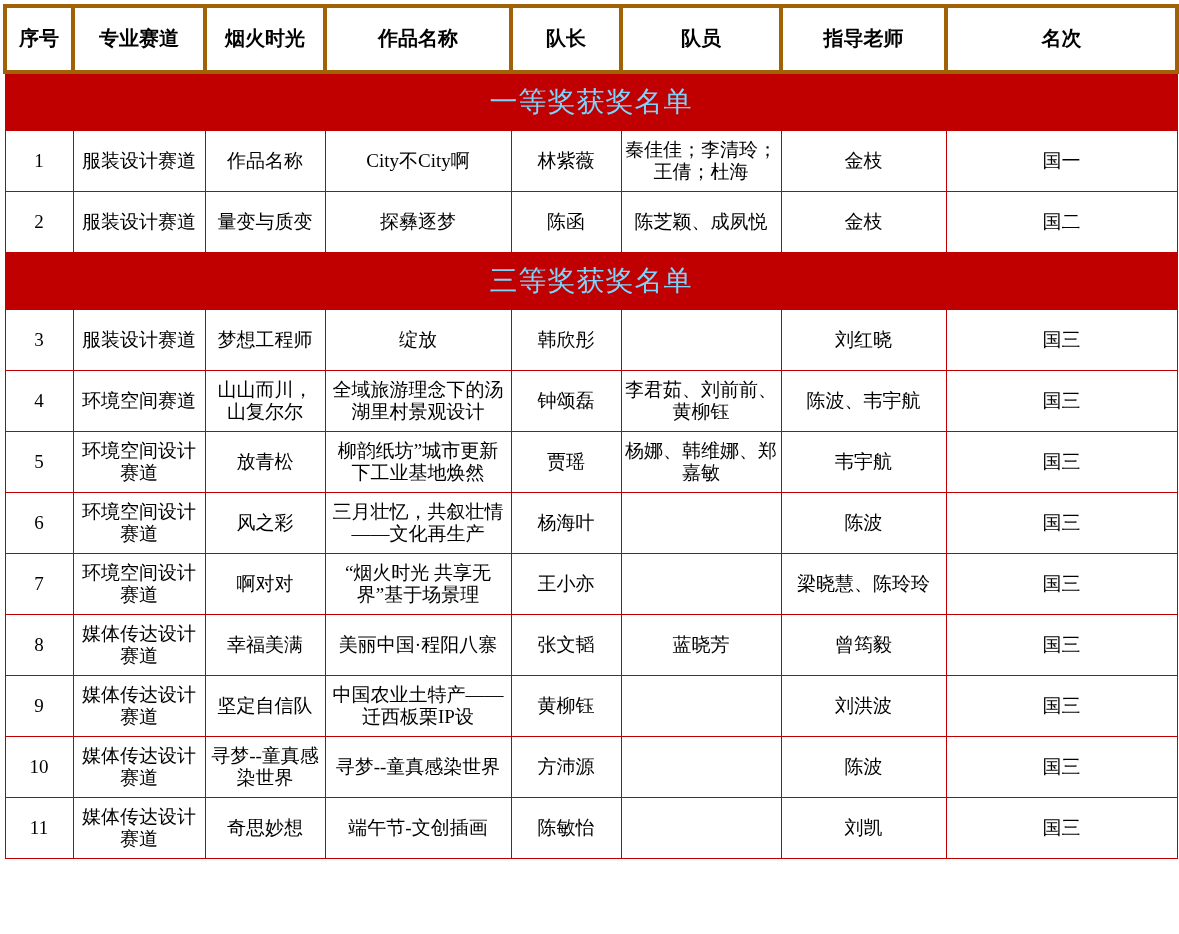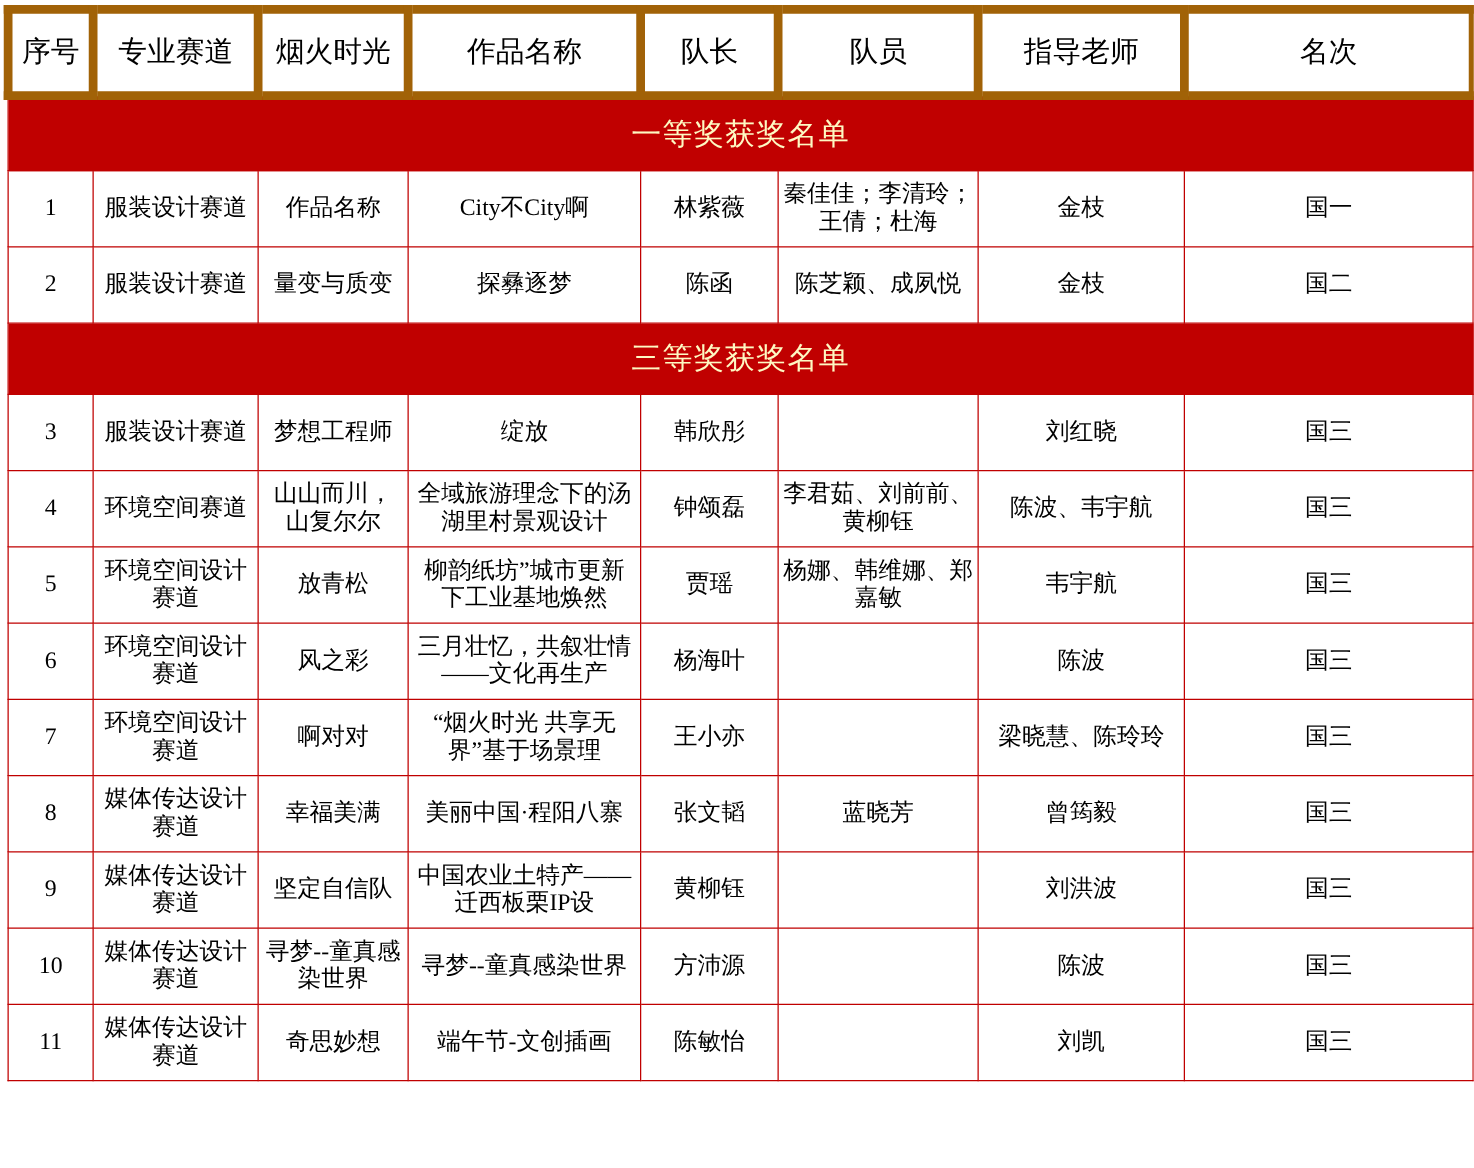--- a/index.html
+++ b/index.html
@@ -33,30 +33,30 @@
     text-align: center;
     vertical-align: middle;
     font-size: 19px;
     line-height: 1.18;
     word-break: break-all;
     color: #000000;
     font-weight: normal;
   }
   
   tr.header-row th {
-    font-size: 23px;
+    font-size: 20px;
     height: 58px;
-    font-weight: normal;
-    border: 7px solid #a16207;
+    font-weight: bold;
+    border: 4px solid #a16207;
   }
   
   tr.section-row td {
     background: #c00000;
-    color: #fef9c3;
-    font-size: 24px;
+    color: #7dd3fc;
+    font-size: 28px;
     height: 52px;
     border: 1px solid #c00000;
     letter-spacing: 1px;
   }
   tr.data-row td {
     height: 56px;
   }
   .col-seq    { width: 68px; }
   .col-track  { width: 132px; }
   .col-team   { width: 120px; }

